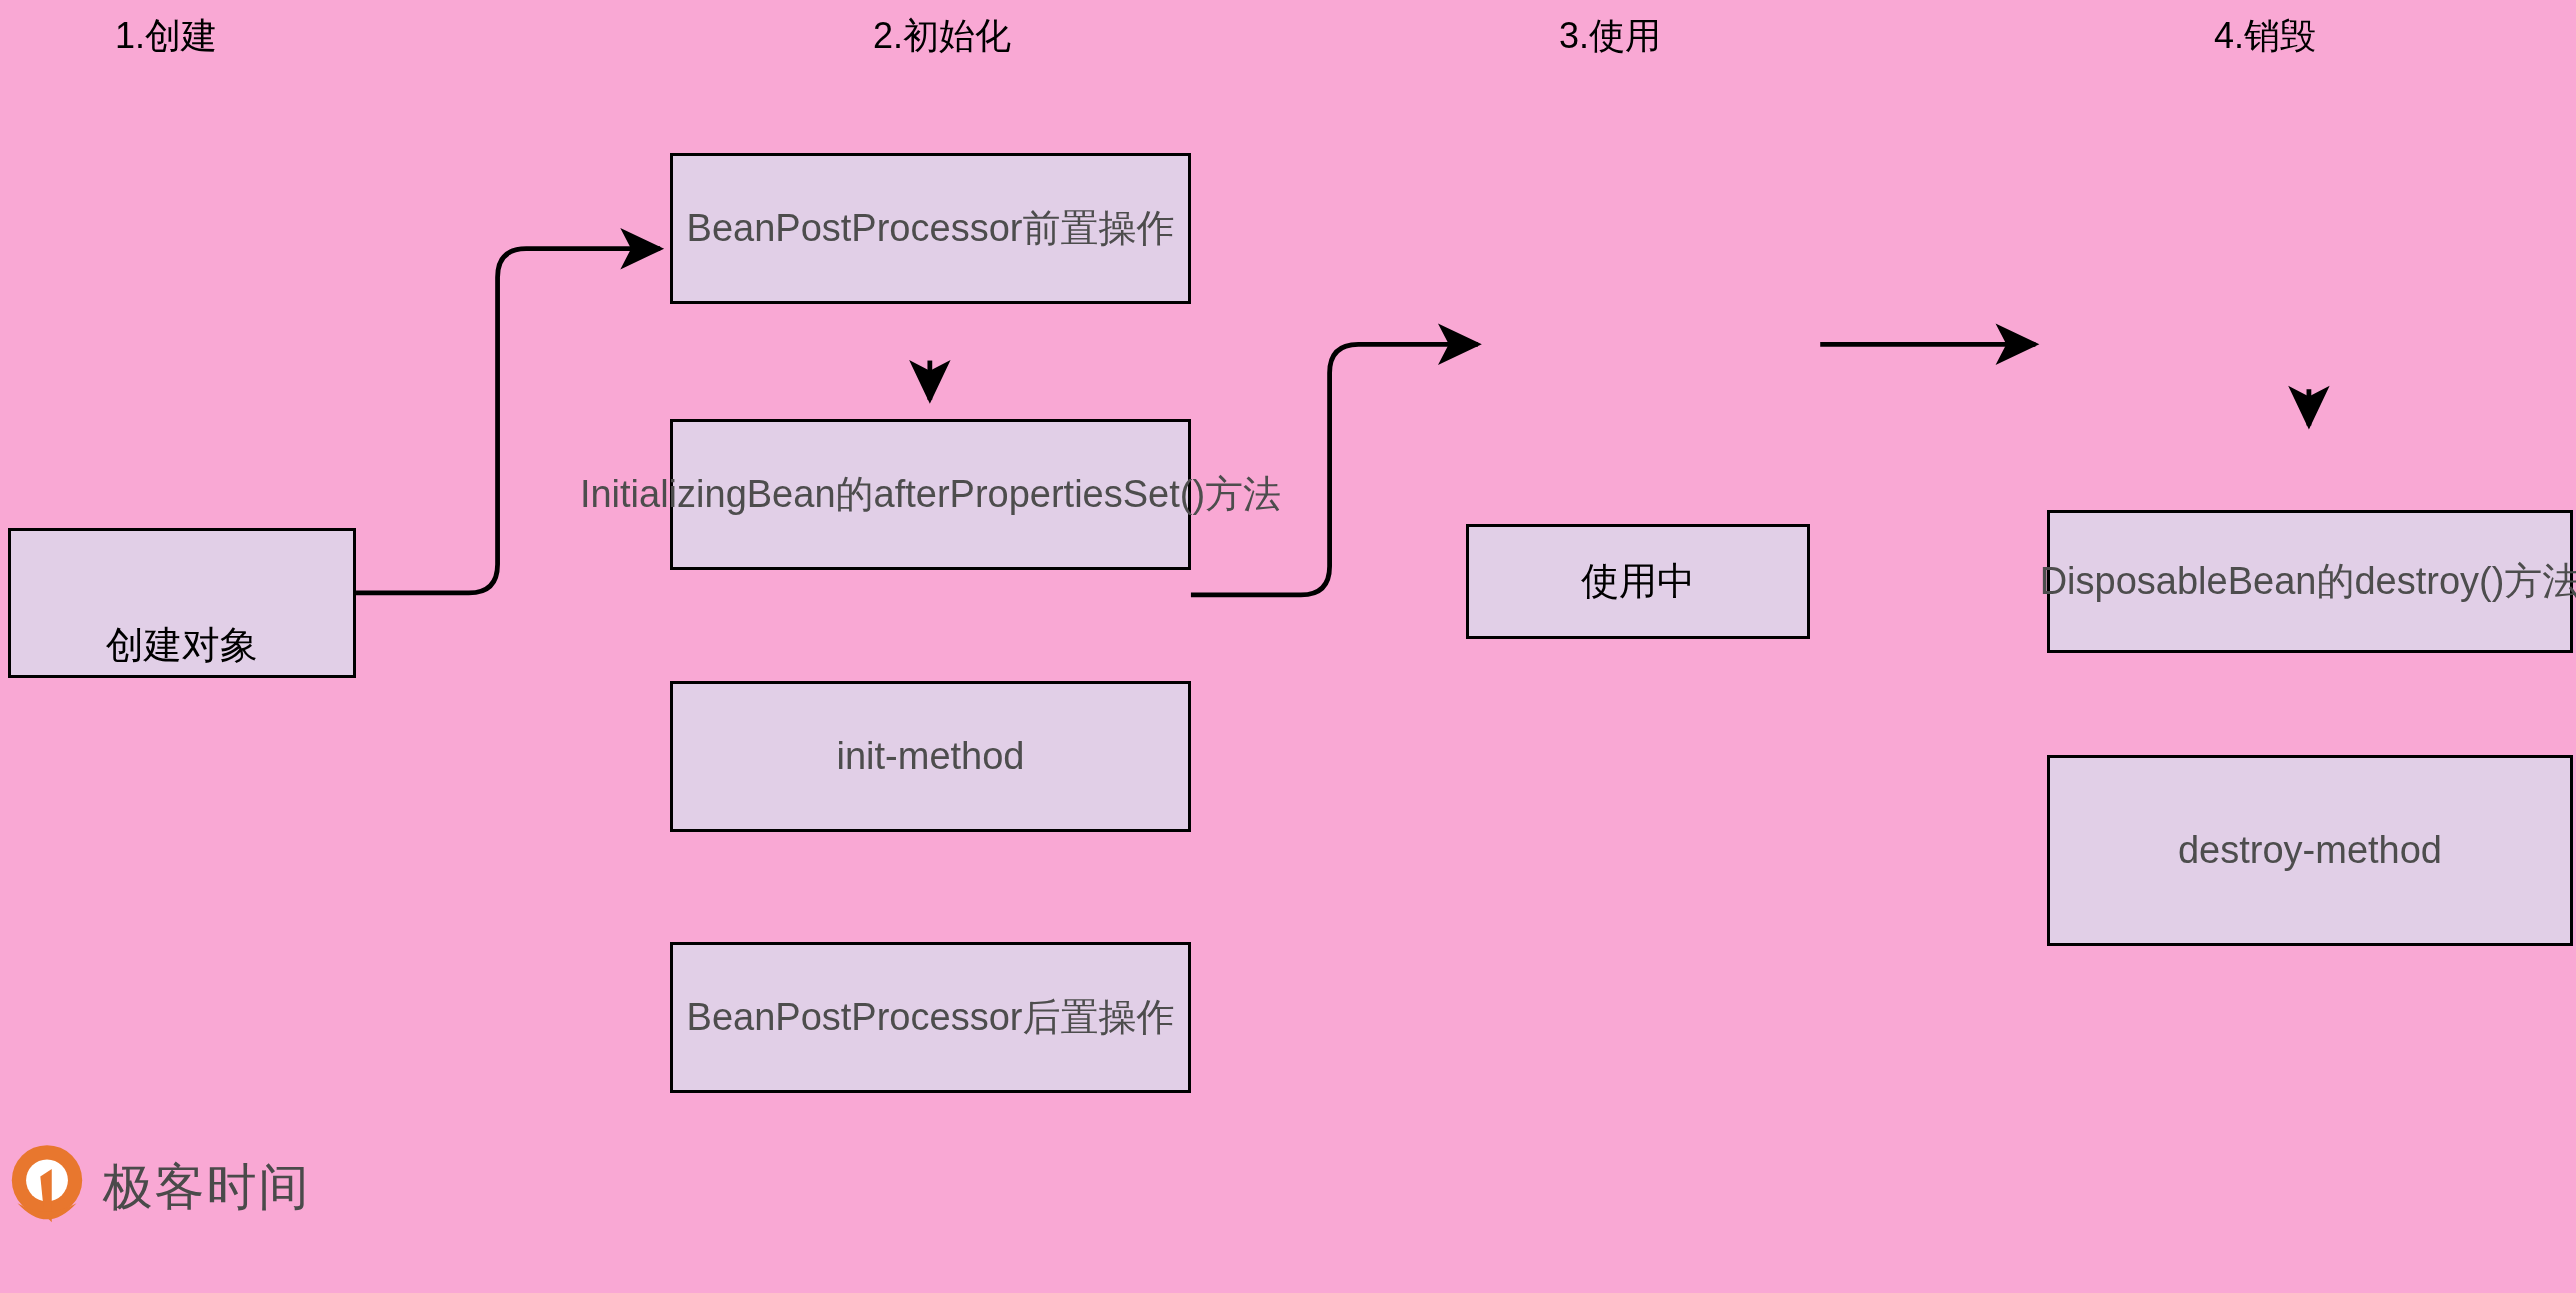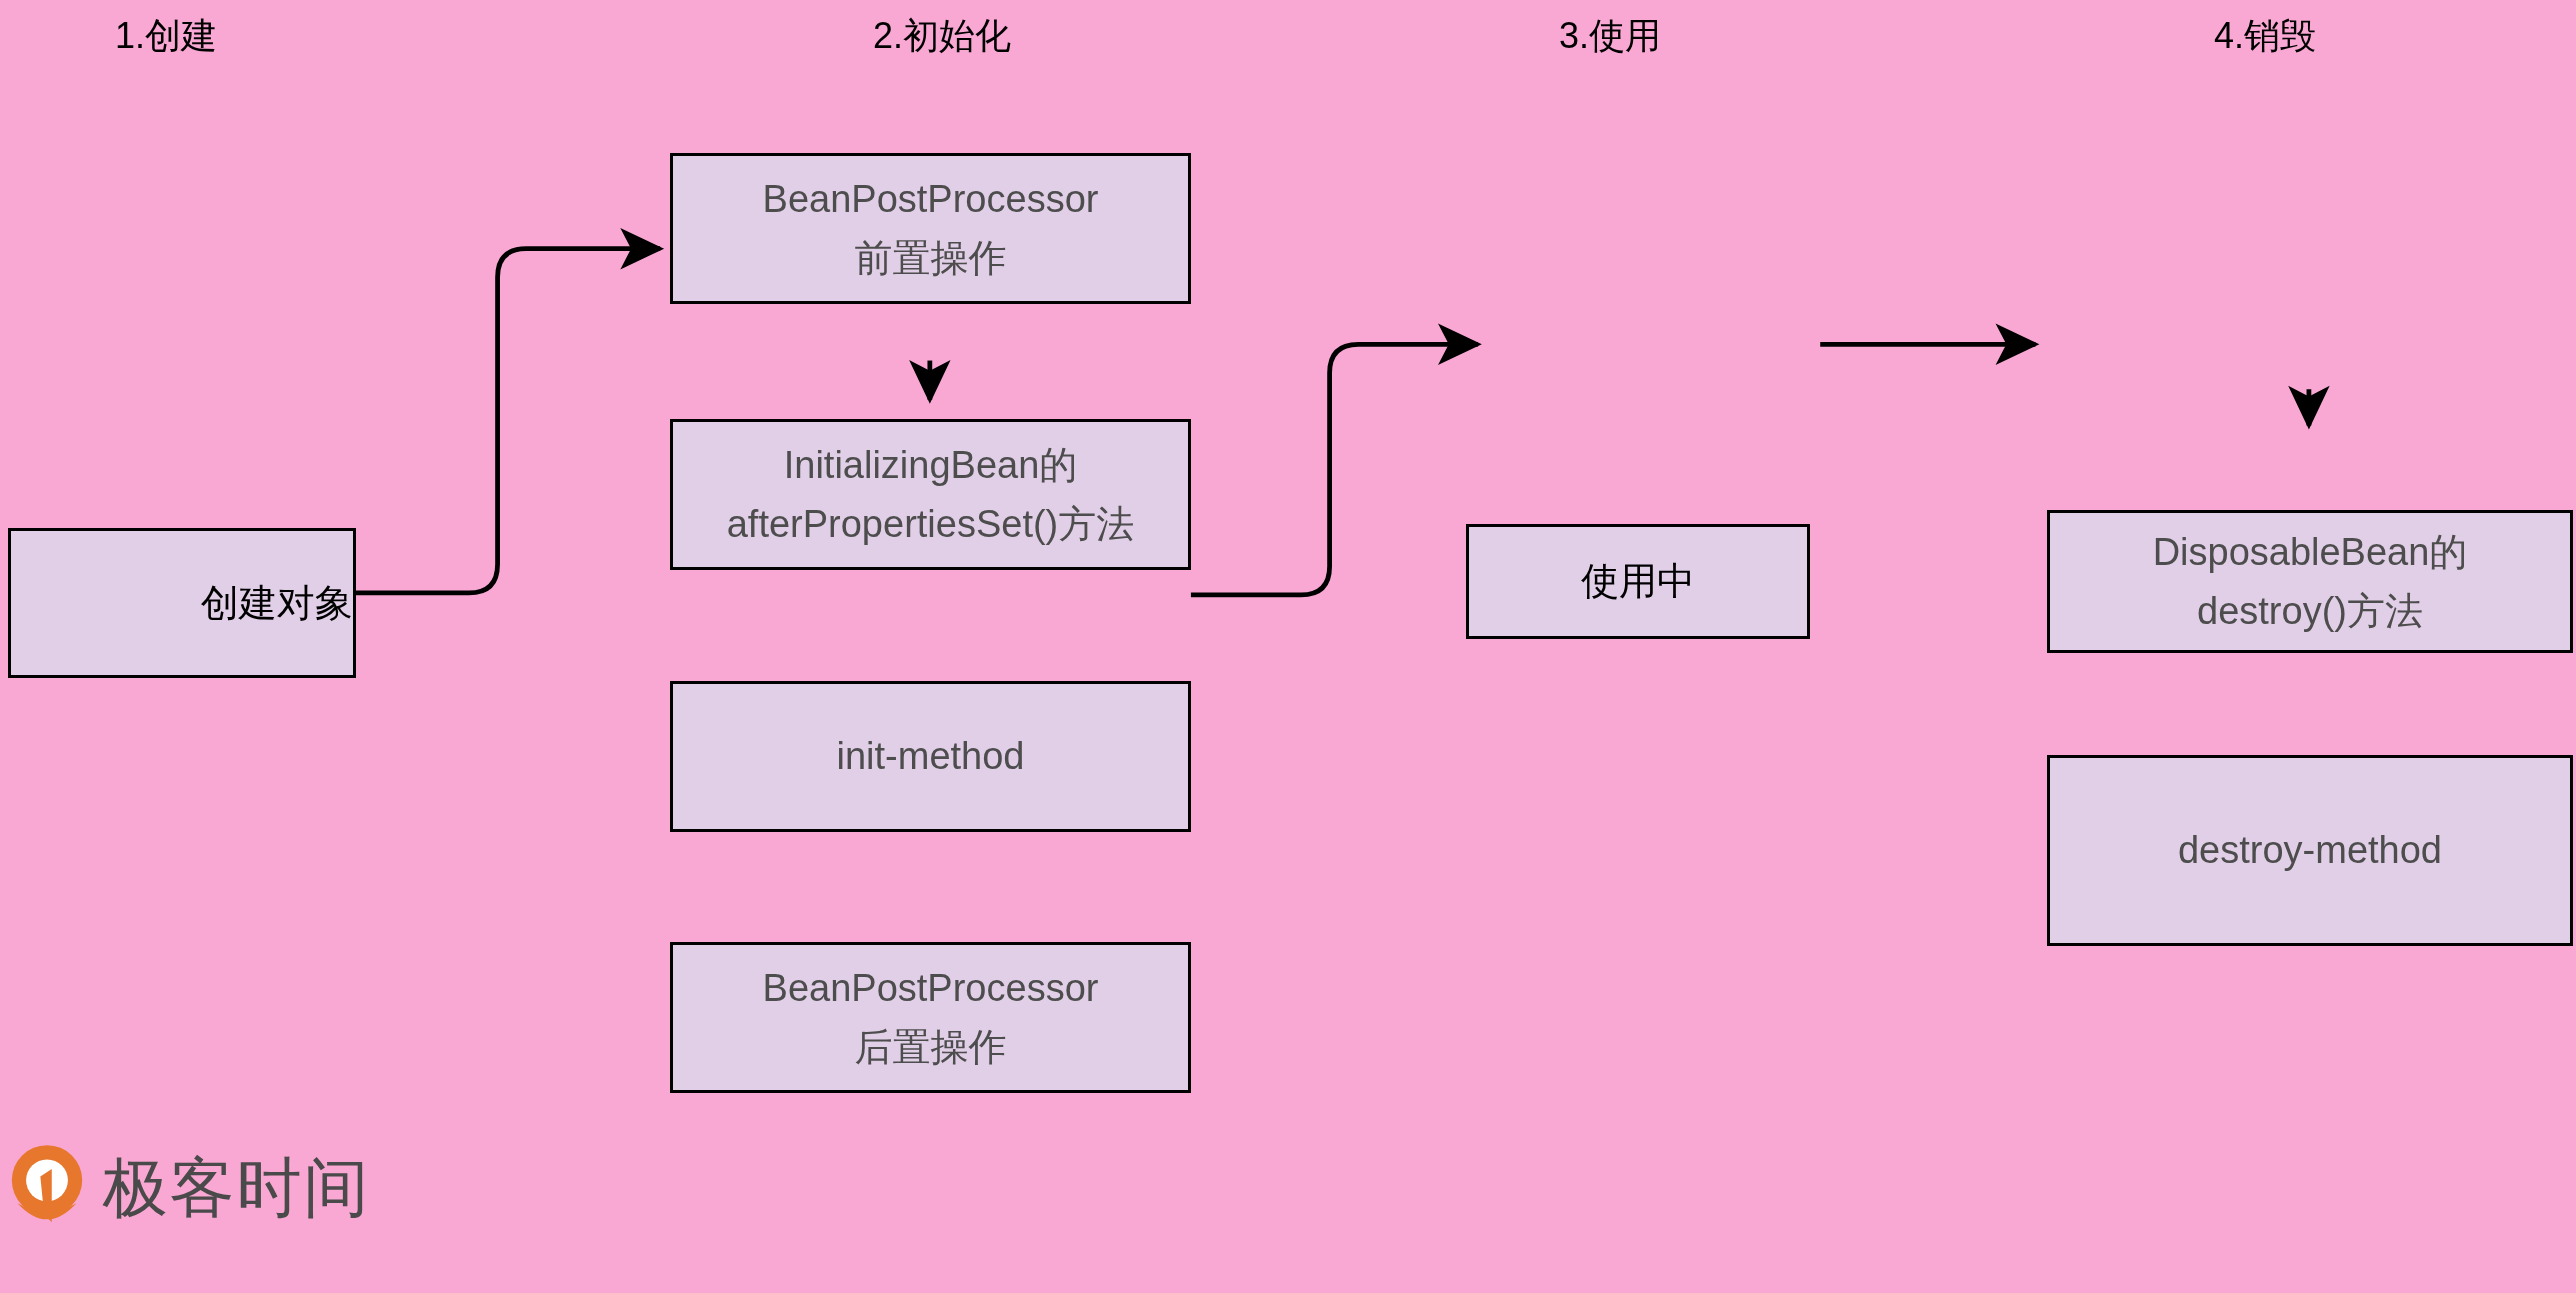--- a/index.html
+++ b/index.html
@@ -24,21 +24,21 @@
     font-family: "Liberation Sans", sans-serif;
     white-space: nowrap;
     letter-spacing: 0px;
   }
   .node {
     position: absolute;
     box-sizing: border-box;
     background: #e1cfe7;
     border: 3.8px solid #000000;
     display: flex;
-    flex-direction: column;
+    flex-direction: row;
     align-items: center;
     justify-content: center;
     text-align: center;
     line-height: 1.55;
     z-index: 3;
   }
   .node .line {
     display: block;
     white-space: nowrap;
   }
@@ -64,21 +64,21 @@
     align-items: center;
     z-index: 4;
   }
   .logo-mark {
     width: 78px;
     height: 86px;
     flex: 0 0 auto;
   }
   .logo-text {
     margin-left: 17px;
-    font-size: 65px;
+    font-size: 50px;
     color: #4a4a4a;
     font-family: "Liberation Sans", sans-serif;
     letter-spacing: 1.9px;
     line-height: 1;
     white-space: nowrap;
   }
 </style>
 </head>
 <body>
 

